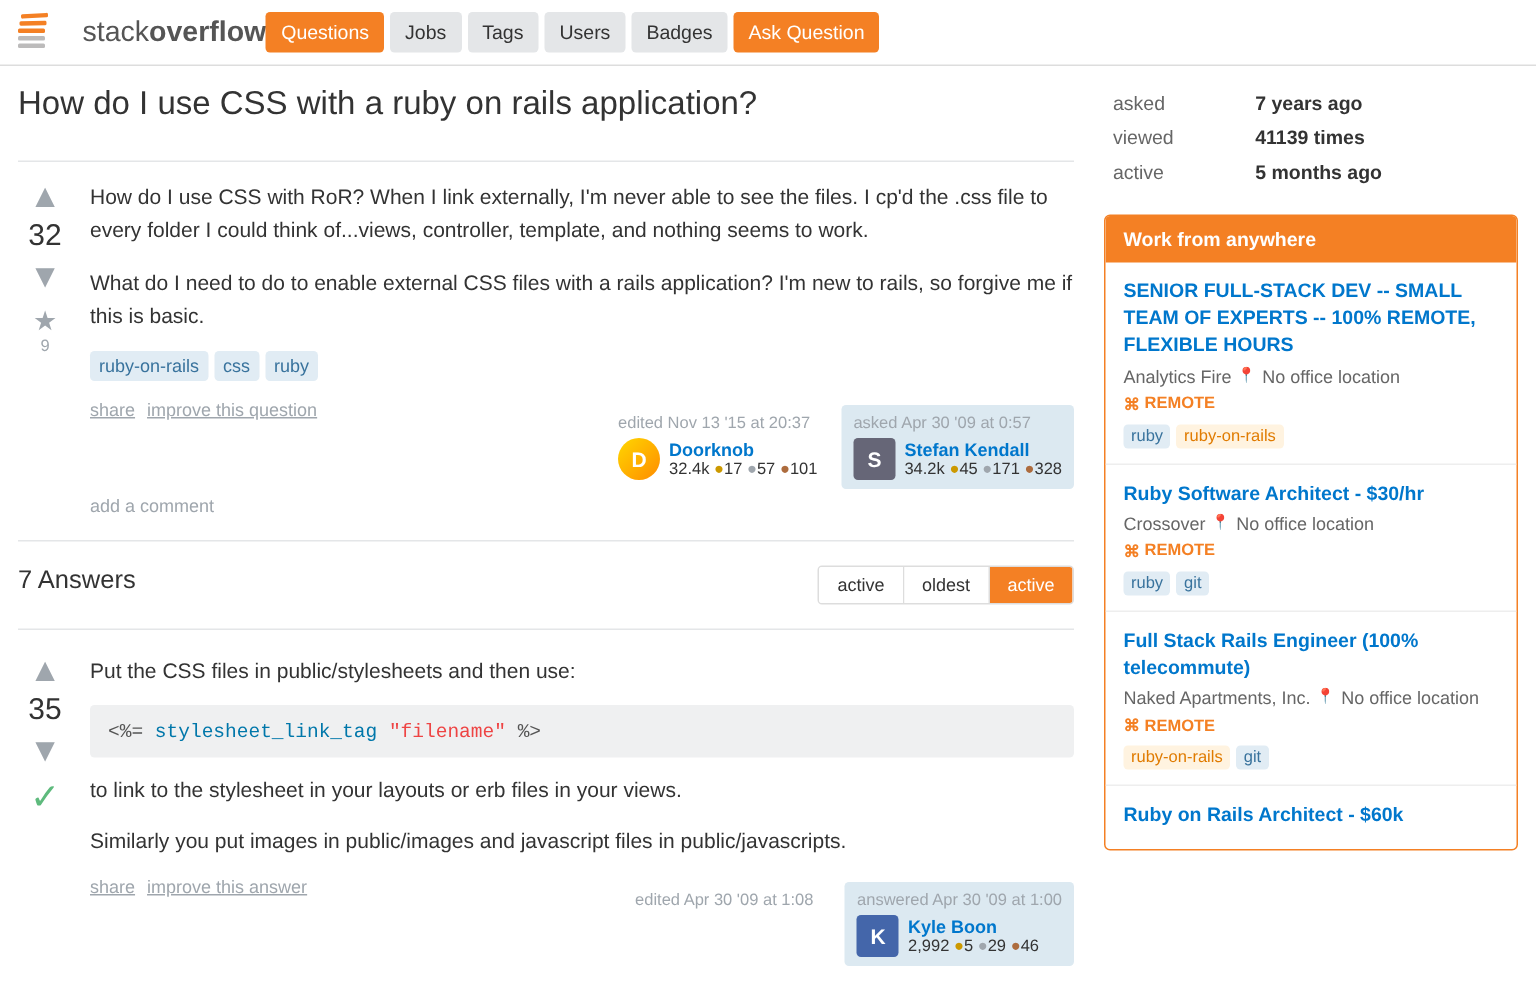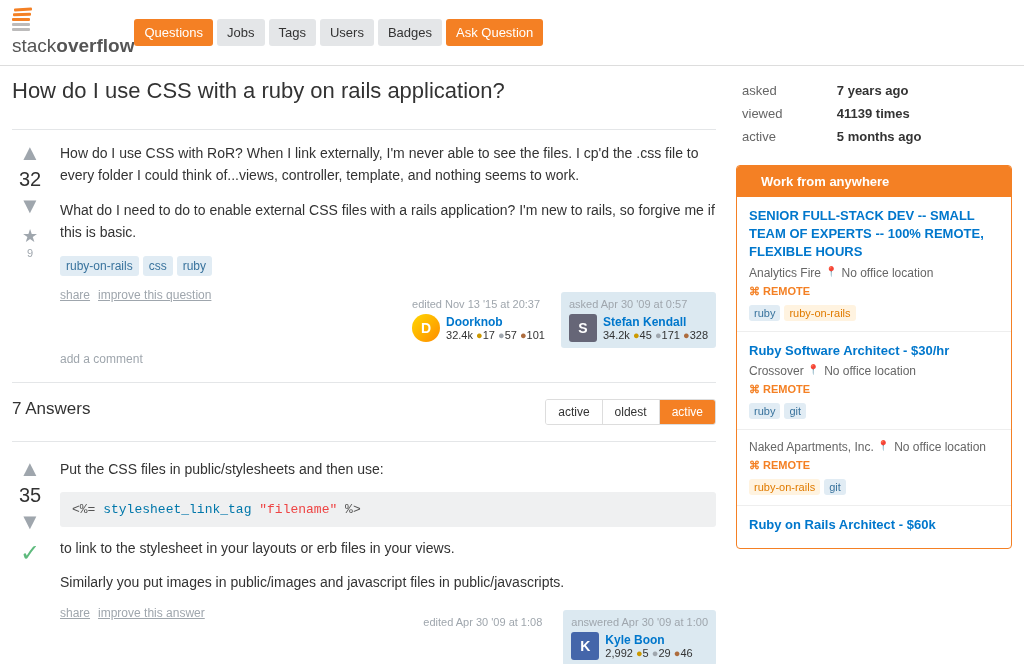--- a/index.html
+++ b/index.html
@@ -72,32 +72,32 @@
     .code-block { background: #eff0f1; padding: 10px 12px; border-radius: 3px; font-family: "Courier New", Courier, monospace; font-size: 13px; margin: 10px 0; color: #333; }
 
     
     .sidebar-stats { font-size: 13px; margin-bottom: 16px; }
     .sidebar-stats table { width: 100%; }
     .sidebar-stats td { padding: 3px 4px; }
     .sidebar-stats td:first-child { color: #666; }
     .sidebar-stats td:last-child { font-weight: bold; }
 
     .job-box { background: #fff; border: 1px solid #f48024; border-radius: 4px; overflow: hidden; }
-    .job-box-header { background: #f48024; color: #fff; padding: 8px 24px; font-size: 13px; font-weight: bold; }
+    .job-box-header { background: #f48024; color: #fff; padding: 8px 12px; font-size: 13px; font-weight: bold; }
     .job-listing { padding: 10px 12px; border-bottom: 1px solid #eee; }
     .job-listing:last-child { border-bottom: none; }
     .job-title { color: #0077cc; font-size: 13px; font-weight: bold; line-height: 1.4; margin-bottom: 4px; cursor: pointer; }
     .job-company { font-size: 12px; color: #666; display: flex; align-items: flex-start; gap: 4px; margin-bottom: 2px; }
     .remote-badge { display: inline-flex; align-items: center; gap: 3px; color: #f48024; font-size: 11px; font-weight: bold; margin: 3px 0; }
     .job-tags { display: flex; gap: 4px; flex-wrap: wrap; margin-top: 4px; }
     .job-tag { background: #e1ecf4; color: #39739d; padding: 2px 5px; border-radius: 3px; font-size: 11px; }
     .job-tag.orange { background: #fff3e0; color: #e07b00; }
 
     
-    .so-logo { display: flex; align-items: flex-start; gap: 2px; text-decoration: none; flex-direction: column; }
+    .so-logo { display: flex; align-items: center; gap: 17px; text-decoration: none; }
     .so-stack { display: flex; flex-direction: column; gap: 2px; margin-right: 6px; padding-bottom: 2px; }
     .so-bar { height: 3px; background: #f48024; border-radius: 1px; }
 
     .divider { border: none; border-top: 1px solid #e4e6e8; margin: 8px 0; }
   </style>
 </head>
 <body>
 
 <div id="header">
   <div class="header-inner">
@@ -307,20 +307,21 @@
           <span>⌘</span>
             <span>REMOTE</span>
         </div>
         <div class="job-tags">
           <span class="job-tag">ruby</span>
           <span class="job-tag">git</span>
         </div>
       </div>
 
       <div class="job-listing">
+        <div class="job-title">Full Stack Rails Engineer (100% telecommute)</div>
         <div class="job-company">
           <span>Naked Apartments, Inc.</span>
           <span style="font-size:10px;">📍</span>
           <span>No office location</span>
         </div>
         <div class="remote-badge">
           <span>⌘</span>
             <span>REMOTE</span>
         </div>
         <div class="job-tags">

